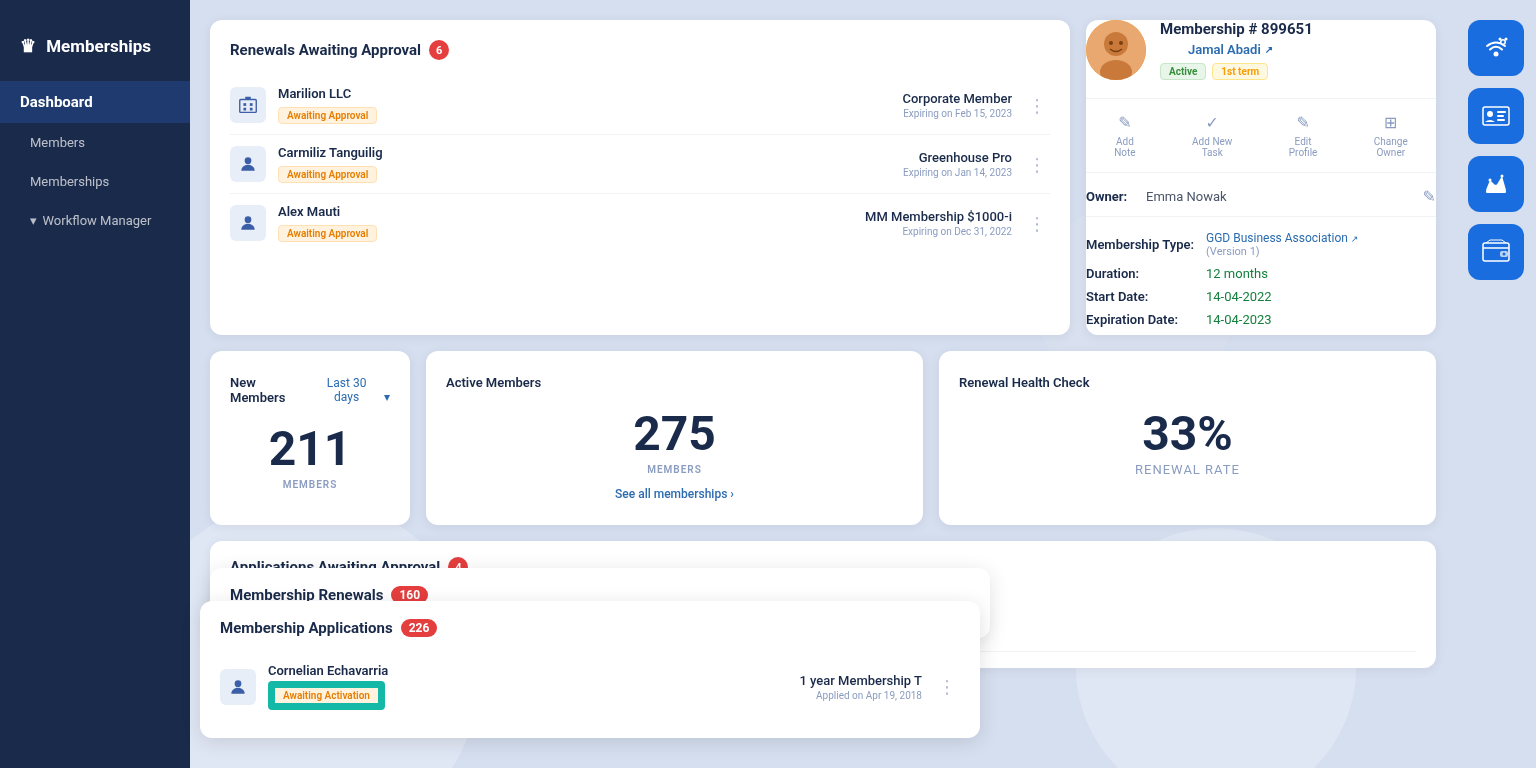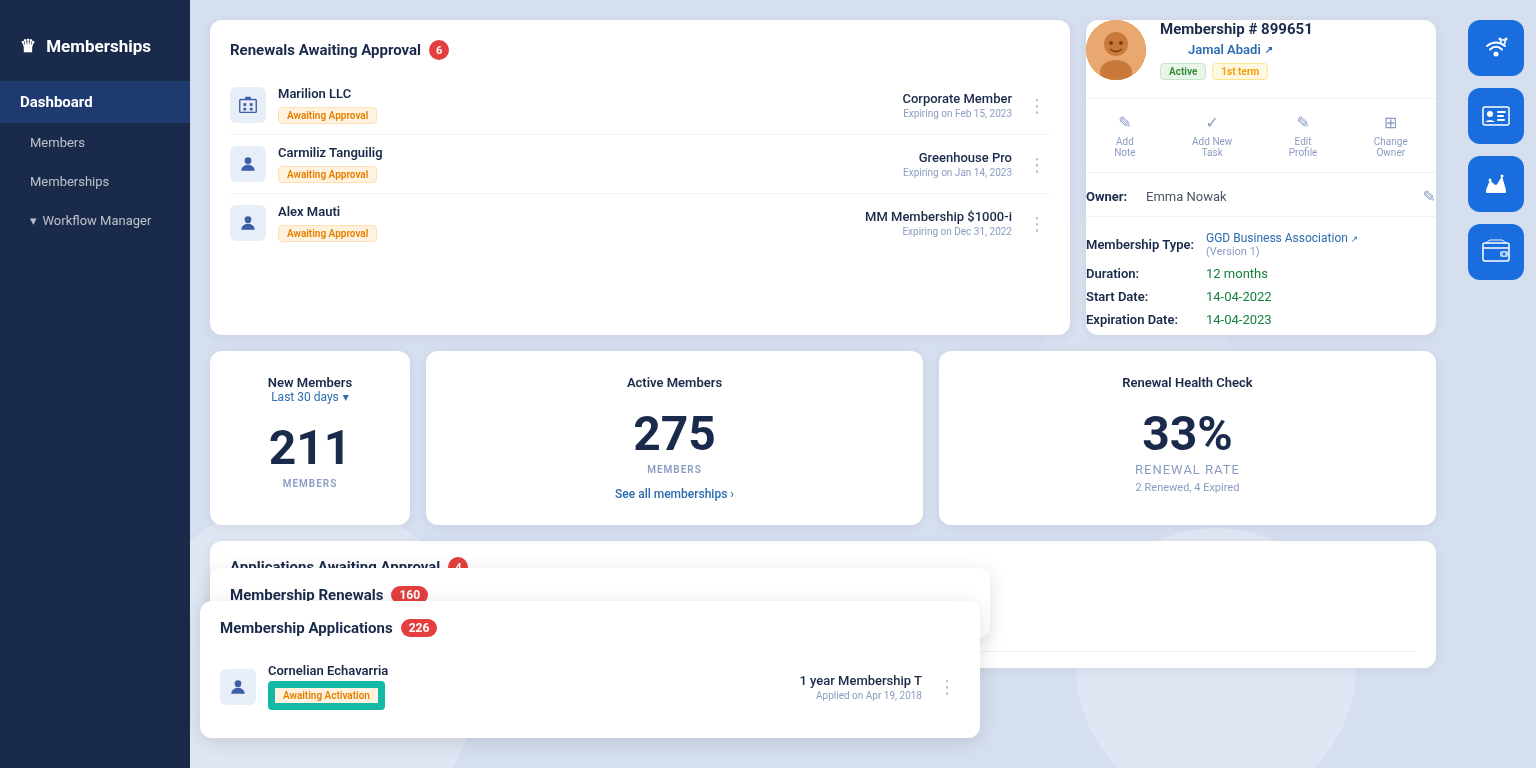--- a/index.html
+++ b/index.html
@@ -404,21 +404,20 @@
 
     .stat-card-renewal {
       flex: 1;
     }
 
     .stat-card-header {
       display: flex;
       align-items: center;
       justify-content: space-between;
       margin-bottom: 20px;
-      flex-direction: column;
     }
 
     .stat-card-title {
       font-size: 13px;
       font-weight: 600;
       color: #1a2a4a;
       text-align: left;
     }
 
     .stat-period-selector {
@@ -746,21 +745,20 @@
           <span>See all memberships</span> ›
         </a>
       </div>
 
       <div class="stat-card stat-card-renewal">
         <div class="stat-card-header">
           <span class="stat-card-title">Renewal Health Check</span>
         </div>
         <div class="renewal-rate">33%</div>
         <div class="renewal-rate-label">RENEWAL RATE</div>
-        <div class="renewal-sub">2 Renewed, 4 Expired</div>
       </div>
     </div>
 
     <div class="applications-card">
       <div class="card-header">
         <span class="card-title">Applications Awaiting Approval</span>
         <span class="badge">4</span>
       </div>
       <div class="app-item">
         <div class="renewal-avatar">

